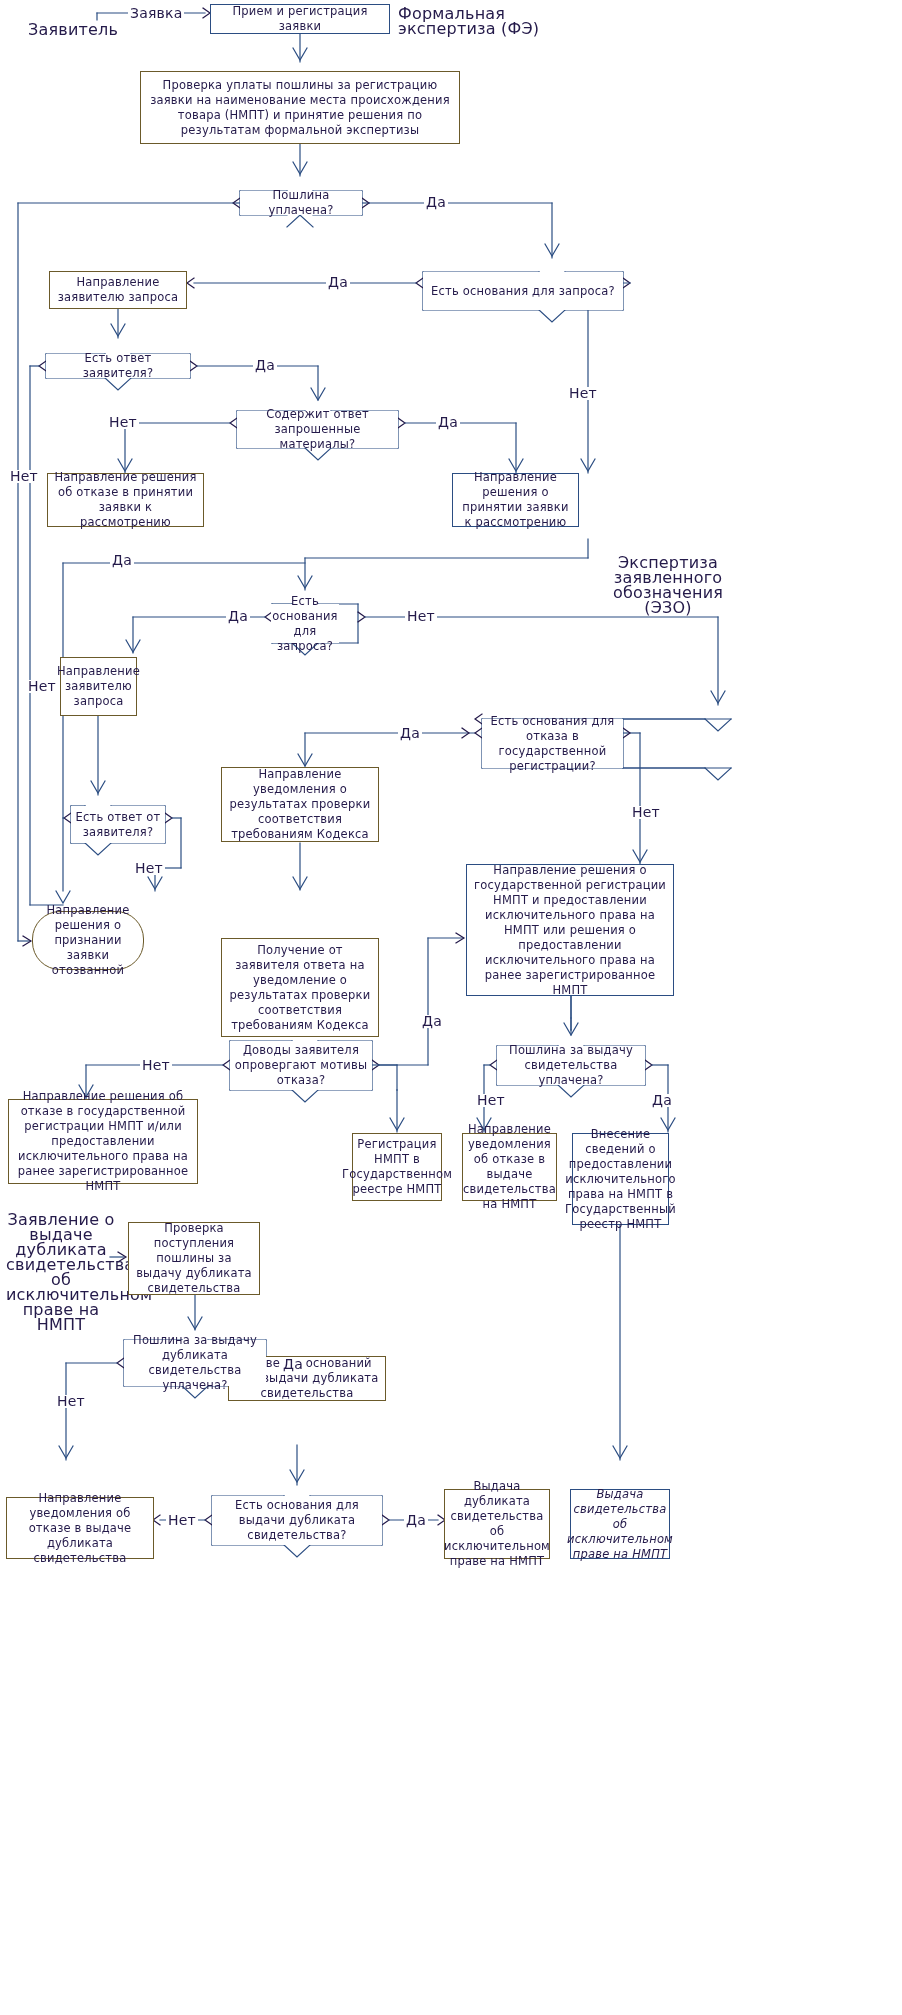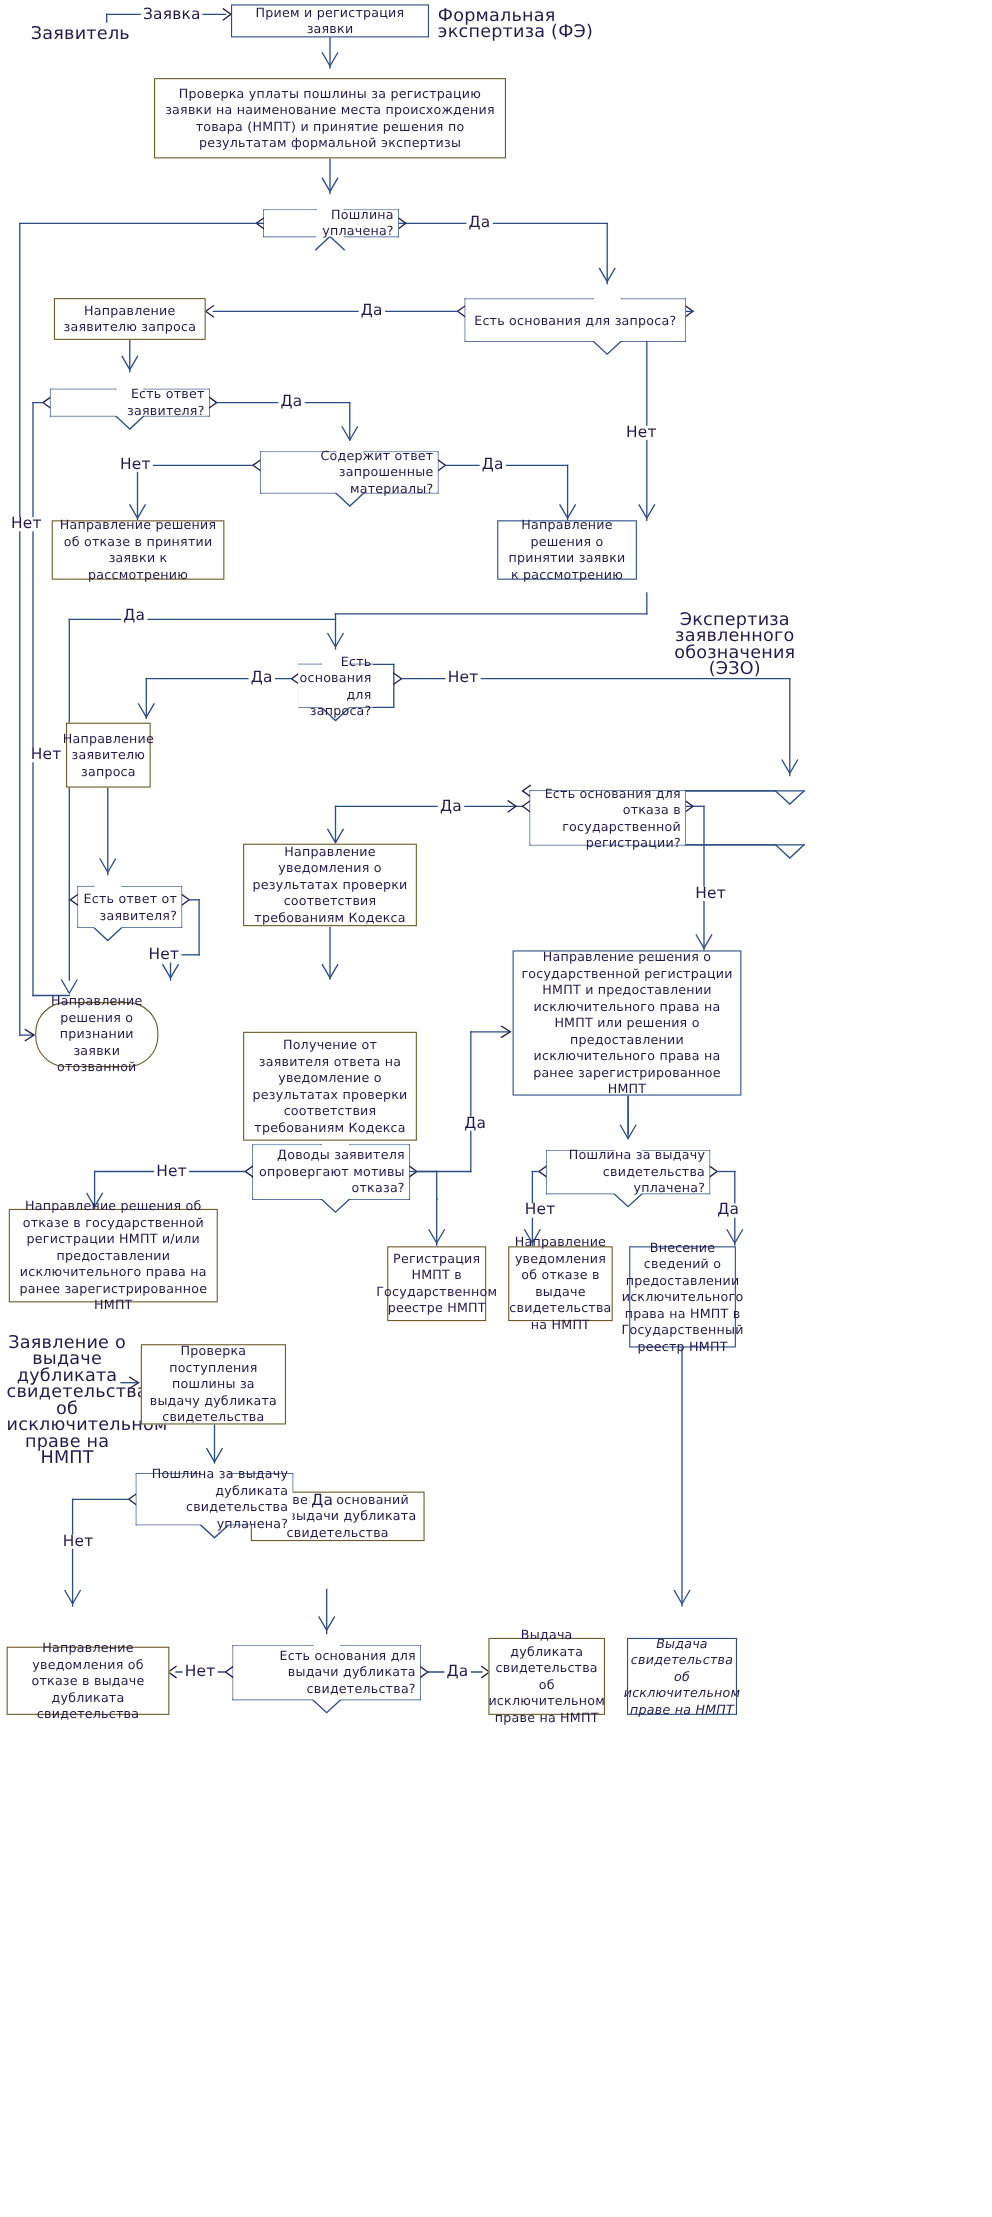--- a/index.html
+++ b/index.html
@@ -23,21 +23,21 @@
   }
   .node.blue{border-color:#2b4d82;}
   
   .dec{
     position:absolute;
     box-sizing:border-box;
     background:#ffffff;
     color:#241a4a;
     font-size:11.5px;
     line-height:15px;
-    text-align:right;
+    text-align:center;
     display:flex;
     align-items:center;
     justify-content:center;
     padding:2px 4px;
     letter-spacing:0.2px;
   }
   .lbl{
     position:absolute;
     background:#ffffff;
     color:#241a4a;

